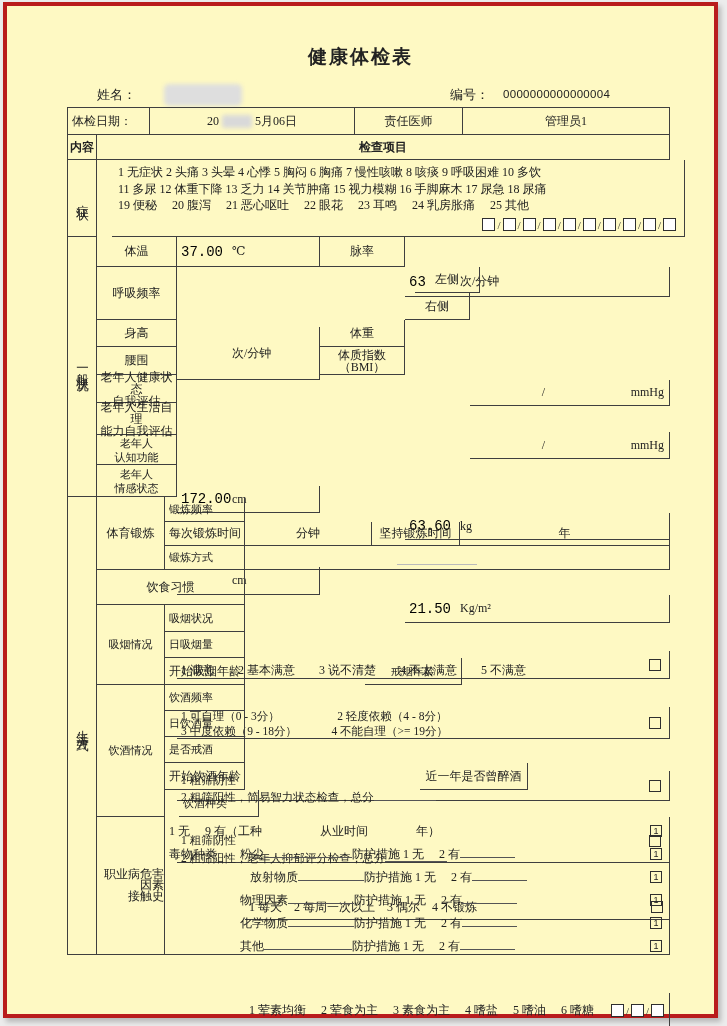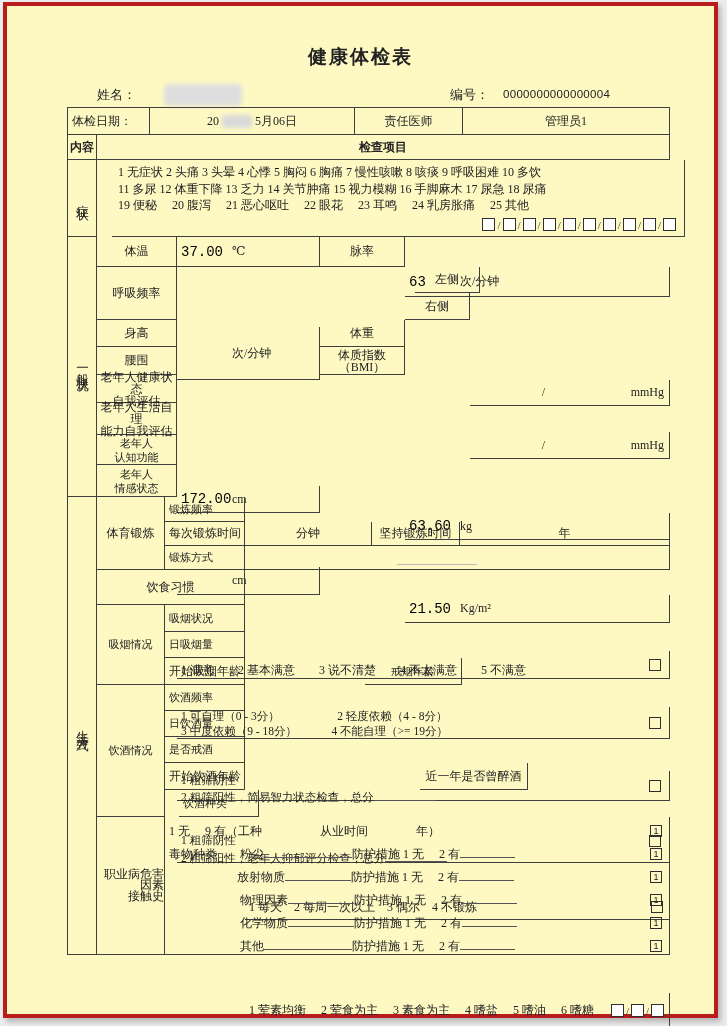--- a/index.html
+++ b/index.html
@@ -325,21 +325,21 @@
       <div class="dline">
         <span style="margin-left:4px;">1 无　 9 有（工种</span><span class="gap" style="width:58px;"></span><span>从业时间</span><span class="gap" style="width:48px;"></span><span>年）</span>
         <span class="bxn" style="right:7px;top:5px;">1</span>
       </div>
       <div class="dline">
         <span class="s10" style="margin-left:4px;">毒物种类</span>
         <span style="position:absolute;left:75px;"><span>粉尘</span><span class="ul" style="width:88px;"></span><span>防护措施 1 无　 2 有</span><span class="ul" style="width:55px;"></span></span>
         <span class="bxn" style="right:7px;top:5px;">1</span>
       </div>
       <div class="dline">
-        <span style="position:absolute;left:72px;"><span>放射物质</span><span class="ul" style="width:66px;"></span><span>防护措施 1 无　 2 有</span><span class="ul" style="width:55px;"></span></span>
+        <span style="position:absolute;left:85px;"><span>放射物质</span><span class="ul" style="width:66px;"></span><span>防护措施 1 无　 2 有</span><span class="ul" style="width:55px;"></span></span>
         <span class="bxn" style="right:7px;top:5px;">1</span>
       </div>
       <div class="dline">
         <span style="position:absolute;left:75px;"><span>物理因素</span><span class="ul" style="width:66px;"></span><span>防护措施 1 无　 2 有</span><span class="ul" style="width:55px;"></span></span>
         <span class="bxn" style="right:7px;top:5px;">1</span>
       </div>
       <div class="dline">
         <span style="position:absolute;left:75px;"><span>化学物质</span><span class="ul" style="width:66px;"></span><span>防护措施 1 无　 2 有</span><span class="ul" style="width:55px;"></span></span>
         <span class="bxn" style="right:7px;top:5px;">1</span>
       </div>

